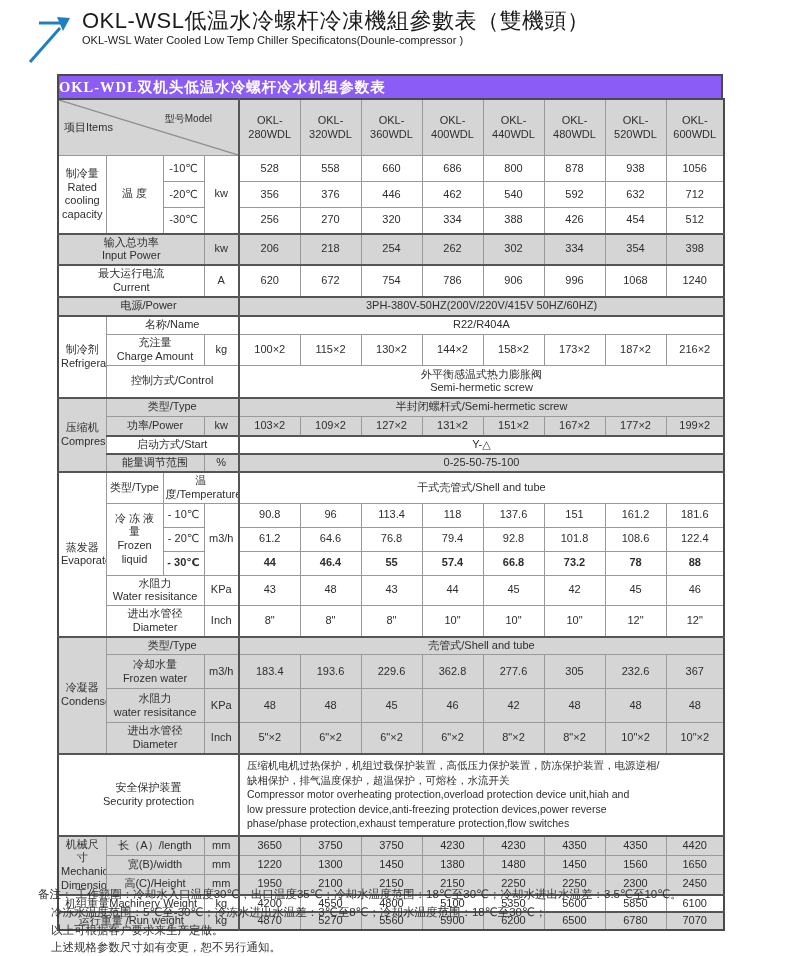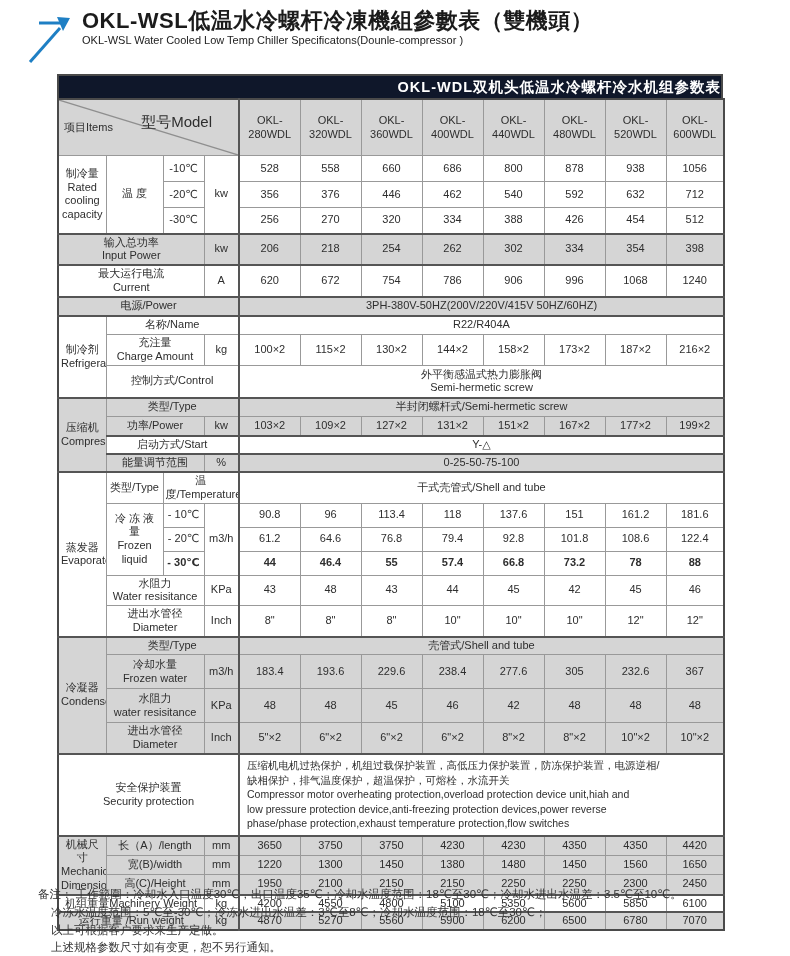--- a/index.html
+++ b/index.html
@@ -2,41 +2,41 @@
 <html><head>
 <meta charset="utf-8">
 <style>
   html,body{margin:0;padding:0;background:#fff;}
   .page{position:relative;width:790px;height:956px;background:#fff;overflow:hidden;
         font-family:"Liberation Sans","DejaVu Sans",sans-serif;color:#333;}
 
   
   .hdr-block{position:absolute;top:8px;left:26px;display:flex;align-items:flex-start;gap:10px;}
   .logo{flex:0 0 auto;margin-top:6px;}
-  .titles h1{margin:0;font-size:22px;font-weight:bold;color:#1b1b1b;letter-spacing:.5px;line-height:1.2;}
+  .titles h1{margin:0;font-size:22px;font-weight:normal;color:#1b1b1b;letter-spacing:.5px;line-height:1.2;}
   .titles h2{margin:0;font-size:11px;font-weight:normal;color:#222;line-height:1.25;}
 
   
   .tablewrap{position:absolute;left:57px;top:74px;width:666px;}
-  .banner{height:22px;line-height:22px;background:#0f172a;color:#fff;font-weight:bold;
-          font-size:14.5px;text-align:right;letter-spacing:1px;border:2px solid #4a4a4a;border-bottom:0;}
+  .banner{height:22px;line-height:22px;background:#8b5cf6;color:#fff;font-weight:bold;
+          font-size:14.5px;text-align:left;letter-spacing:1px;border:2px solid #4a4a4a;border-bottom:0;font-family:Liberation Serif, serif;}
   table{width:666px;border-collapse:collapse;table-layout:fixed;font-size:11px;border:2px solid #4a4a4a;}
   td{border:1px solid #999;background:#fff;text-align:center;vertical-align:middle;
      padding:1px 2px;white-space:pre-line;line-height:1.25;color:#2e2e2e;overflow:hidden;}
   thead td{background:#d5d5d5;height:44px;}
   tr.g td{background:#d5d5d5;}
   tr.sec td{border-top:2px solid #555;}
   td.v0{border-left:2px solid #555;}
   td.a{background:inherit;}
   td.left{text-align:left;padding:0 7px;font-size:10.5px;line-height:1.38;}
   
   td.diag{position:relative;padding:0;}
   td.diag svg{position:absolute;left:0;top:0;width:100%;height:100%;display:block;}
   td.diag .items{position:absolute;left:5px;bottom:20px;font-size:11px;}
-  td.diag .model{position:absolute;right:26px;top:13px;font-size:15px;}
+  td.diag .model{position:absolute;right:26px;top:13px;font-size:10px;}
 
   
   .notes{position:absolute;left:38px;top:886px;width:730px;font-size:11.5px;line-height:1.55;color:#333;}
   .notes .ind{padding-left:13px;}
 </style>
 </head>
 <body>
 
 <div class="page">
 
@@ -293,21 +293,21 @@
             <td colspan="3" class="lbl">类型/Type</td>
             <td colspan="8" class="val v0">壳管式/Shell and tube</td>
           </tr>
           <tr class="g" style="height: 34px;">
             <td colspan="2" class="lbl">冷却水量
 Frozen water</td>
             <td class="unit">m3/h</td>
             <td class="val v0">183.4</td>
             <td class="val">193.6</td>
             <td class="val">229.6</td>
-            <td class="val">238.4</td>
+            <td class="val">362.8</td>
             <td class="val">277.6</td>
             <td class="val">305</td>
             <td class="val">232.6</td>
             <td class="val">367</td>
           </tr>
           <tr class="g" style="height: 34px;">
             <td colspan="2" class="lbl">水阻力
 water resisitance</td>
             <td class="unit">KPa</td>
             <td class="val v0">48</td>

